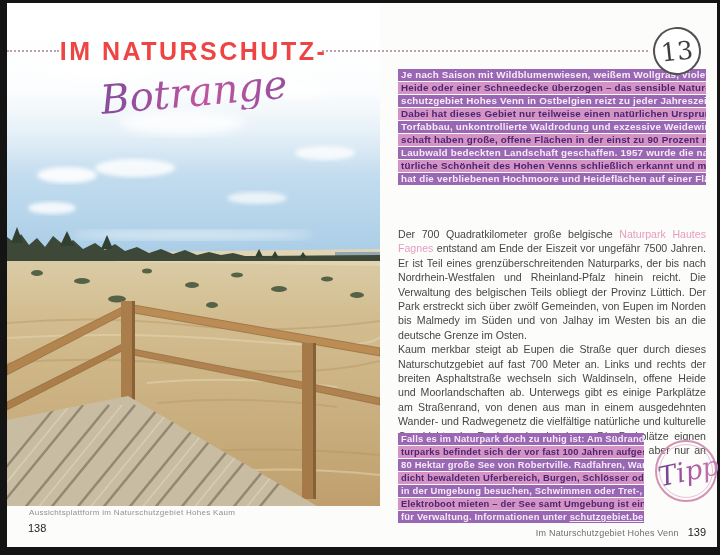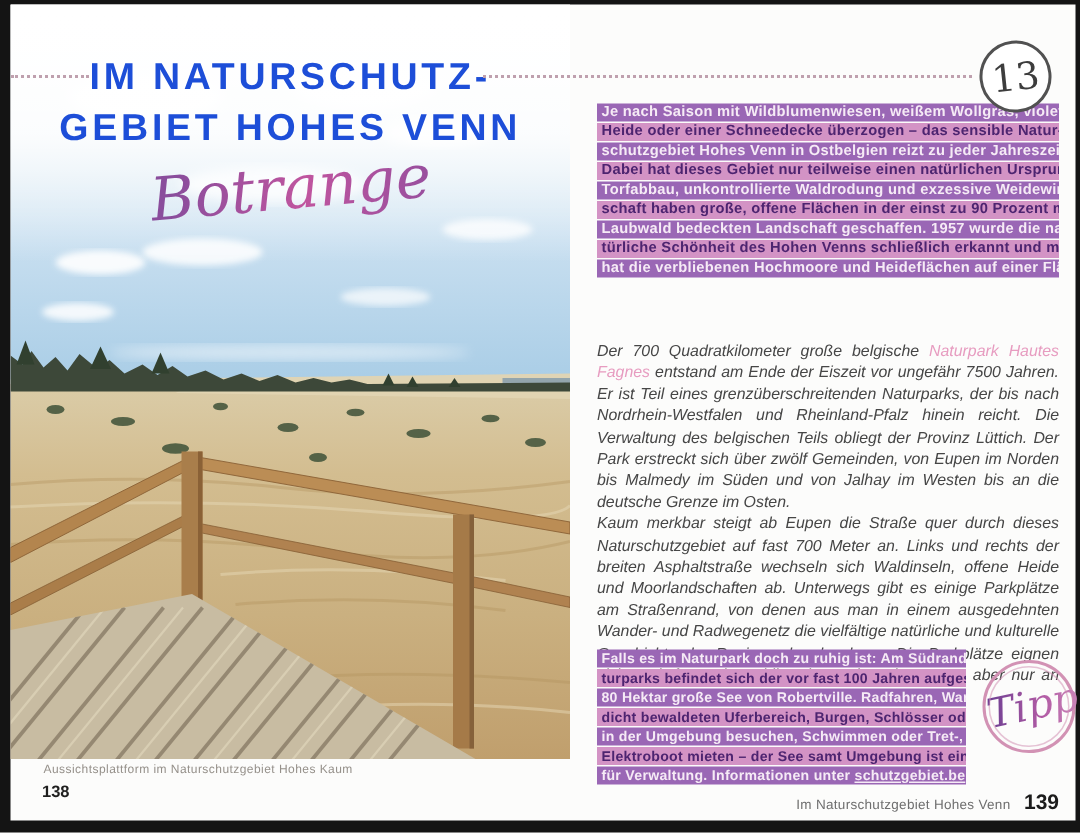--- a/index.html
+++ b/index.html
@@ -10,36 +10,36 @@
   }
   .book {
     position:absolute; left:7px; top:3px; width:710px; height:544px;
     background:#fcfcfb;
   }
   
   .photo { position:absolute; left:0; top:0; width:373px; height:503px; }
   .title-block { position:absolute; left:0; top:31px; width:373px; text-align:center; z-index:3; }
   .title-line {
     display:block; font-size:25px; font-weight:bold; letter-spacing:2.5px;
-    color:#1d4ed8; line-height:34px; white-space:nowrap;
+    color:#ef4444; line-height:34px; white-space:nowrap;
   }
   .script-title {
     display:inline-block; margin-top:2px;
     font-family:"DejaVu Serif", serif; font-style:italic;
     font-size:40px; line-height:44px;
     transform:rotate(-5deg);
     background:linear-gradient(100deg,#8a4d9c 10%,#c0559f 55%,#9a4f9e 95%);
     -webkit-background-clip:text; background-clip:text; color:transparent;
   }
   .photo-caption {
     position:absolute; left:22px; top:505px; font-size:8px; letter-spacing:.3px;
     color:#95908a; z-index:3;
   }
   .pageno-left {
-    position:absolute; left:21px; top:519px; font-size:11px; font-weight:bold; color:#1f1f1f;
+    position:absolute; left:21px; top:519px; font-size:11px; font-weight:normal; color:#1f1f1f;
   }
   
   .deco-dash-left  { position:absolute; left:0;    top:47px; width:52px;  border-top:2px dotted #bfa0ae; z-index:4; }
   .deco-dash-right { position:absolute; left:315px; top:47px; width:326px; border-top:2px dotted #bfa0ae; z-index:4; }
   .chapter-badge {
     position:absolute; left:646px; top:24px; width:44px; height:44px;
     border:2px solid #515151; border-radius:50%;
     display:flex; align-items:center; justify-content:center;
     font-family:"DejaVu Serif", serif; font-size:25px; color:#3d3d3d;
     transform:rotate(-6deg); background:#fff; z-index:4;
@@ -48,21 +48,21 @@
   .intro-block { position:absolute; left:391px; top:66px; width:308px; }
   .hl-line {
     display:block; font-size:9.8px; font-weight:bold; letter-spacing:.2px;
     line-height:10px; padding:1px 3px; margin-bottom:1px;
     text-align:justify; text-align-last:justify; white-space:nowrap; overflow:hidden;
   }
   .hl-line:nth-child(odd)  { background:#9a67b5; color:#f6ebf6; }
   .hl-line:nth-child(even) { background:#d393c5; color:#4d2470; }
   .body-text {
     position:absolute; left:391px; top:224px; width:308px;
-    font-size:10.6px; line-height:14.4px; color:#464646; text-align:justify;font-style:italic;
+    font-size:10.6px; line-height:14.4px; color:#464646; text-align:justify;
   }
   .body-text p { margin:0; }
   .inline-link { color:#e79cc0; }
   .tip-block { position:absolute; left:391px; top:430px; width:246px; }
   .tip-block .hl-line { font-size:9.4px; }
   .tip-link { text-decoration:underline; }
   .tip-badge {
     position:absolute; left:648px; top:437px; width:58px; height:58px;
     border:2px solid #d292b4; border-radius:50%; z-index:4;
     display:flex; align-items:center; justify-content:center;
@@ -76,21 +76,21 @@
     transform:rotate(-12deg) translateX(3px);
     background:linear-gradient(100deg,#6d3f92 5%,#b15ba4 60%,#c983b8 95%);
     -webkit-background-clip:text; background-clip:text; color:transparent;
     white-space:nowrap;
   }
   .footer-right {
     position:absolute; right:11px; top:523px; z-index:3;
     display:flex; align-items:baseline; gap:9px;margin-left:28px;
   }
   .footer-chapter { font-size:9px; color:#6e6e6e; letter-spacing:.2px; }
-  .pageno-right { font-size:14px; font-weight:bold; color:#1c1c1c; }
+  .pageno-right { font-size:11px; font-weight:normal; color:#1c1c1c; }
 </style>
 </head>
 <body>
 
 <div class="book">
 
   <div>
 
     <div class="photo">
       <svg width="373" height="503" viewBox="0 0 373 503">
@@ -214,21 +214,20 @@
             <line x1="233" y1="512" x2="323" y2="402"></line>
           </g>
         </g>
 
         <rect x="0" y="0" width="373" height="172" fill="url(#fade)"></rect>
       </svg>
     </div>
 
     <div class="title-block">
       <span class="title-line">IM NATURSCHUTZ-</span>
-      <span class="title-line">GEBIET HOHES VENN</span>
       <span class="script-title">Botrange</span>
     </div>
 
     <div class="photo-caption">Aussichtsplattform im Naturschutzgebiet Hohes Kaum</div>
     <div class="pageno-left">138</div>
   </div>
 
   <div class="deco-dash-left"></div>
   <div class="deco-dash-right"></div>
   <div class="chapter-badge">

